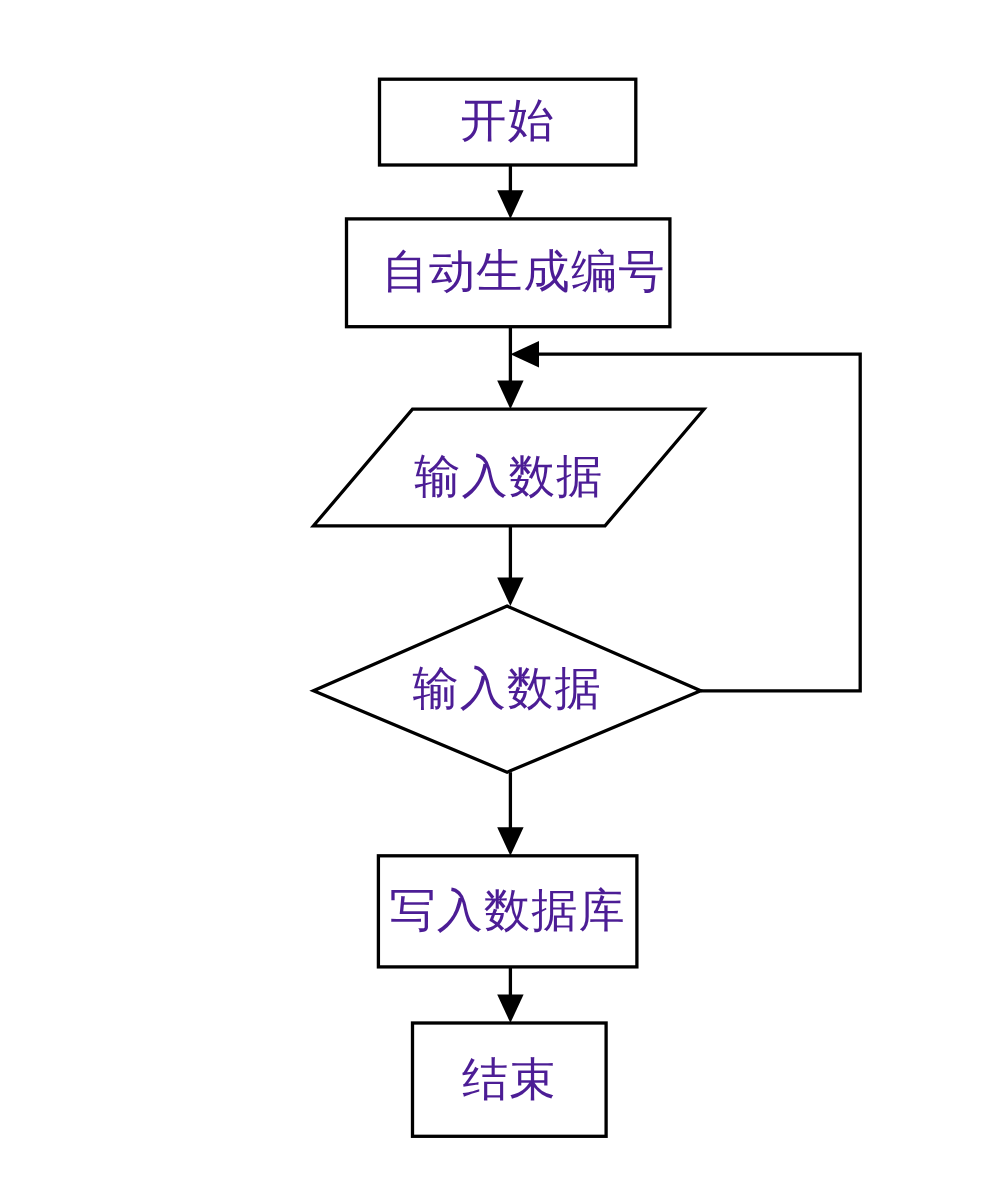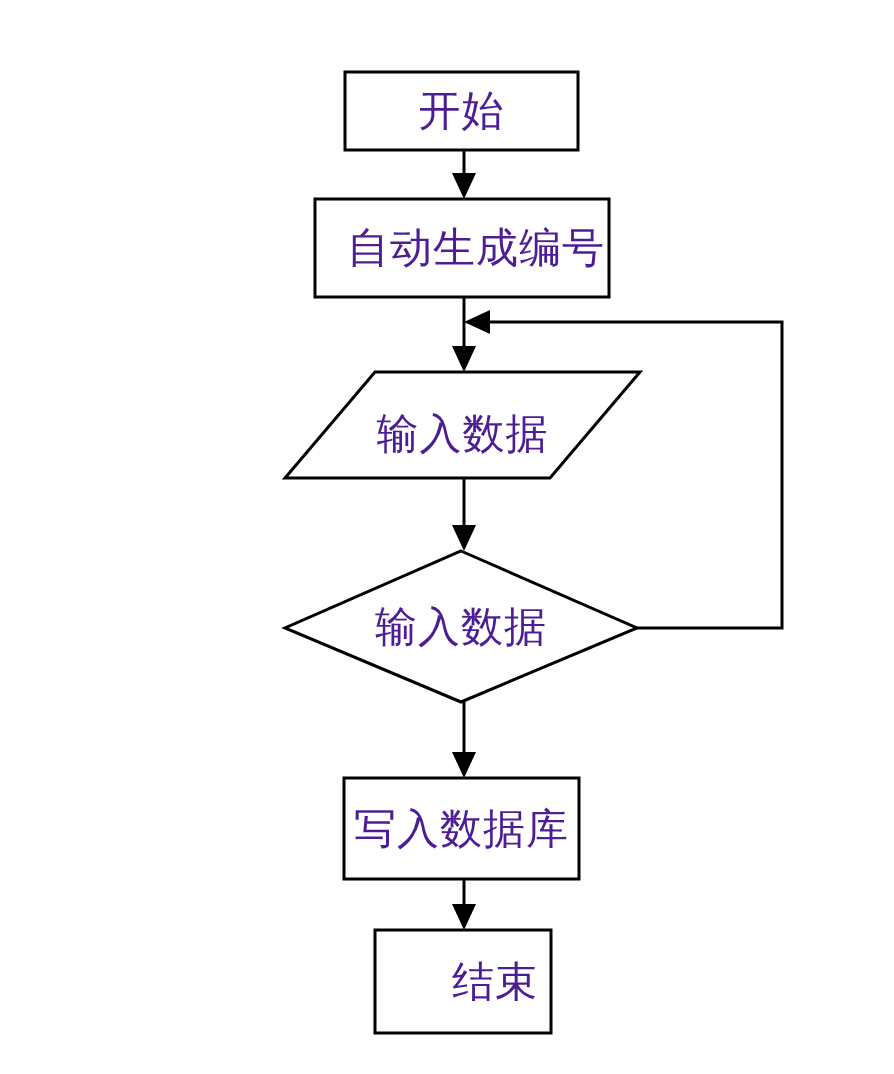--- a/index.html
+++ b/index.html
@@ -109,15 +109,15 @@
   <div class="node-label" style="left:345px; top:72px; width:233px; height:78px;">开始</div>
 
   <div class="node-label" style="left:329px; top:199px; width:294px; height:98px;">自动生成编号</div>
 
   <div class="node-label" style="left:285px; top:372px; width:355px; height:124px;">输入数据</div>
 
   <div class="node-label" style="left:285px; top:551px; width:352px; height:151px;">输入数据</div>
 
   <div class="node-label" style="left:344px; top:778px; width:235px; height:101px;">写入数据库</div>
 
-  <div class="node-label" style="left:375px; top:930px; width:176px; height:103px;margin-left:32px;">结束</div>
+  <div class="node-label" style="left:375px; top:930px; width:176px; height:103px;">结束</div>
 
 </div>
 
 </body></html>

